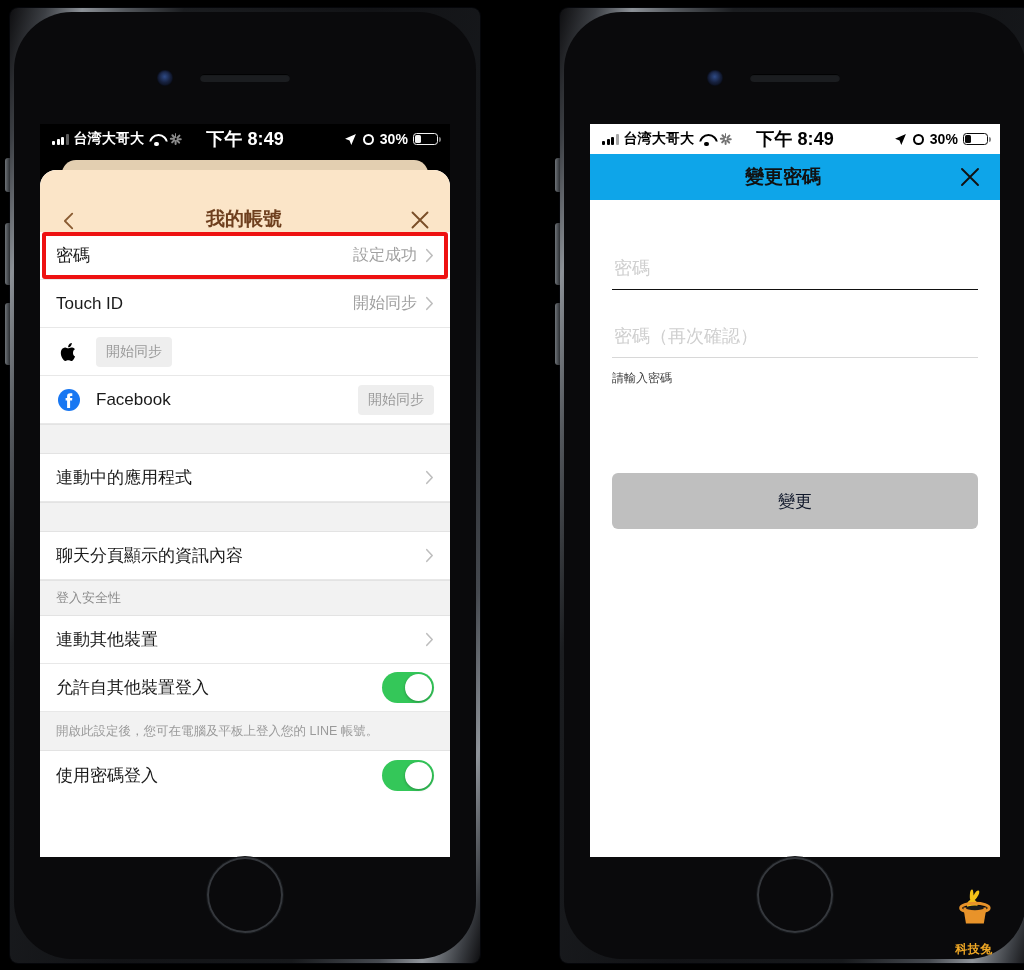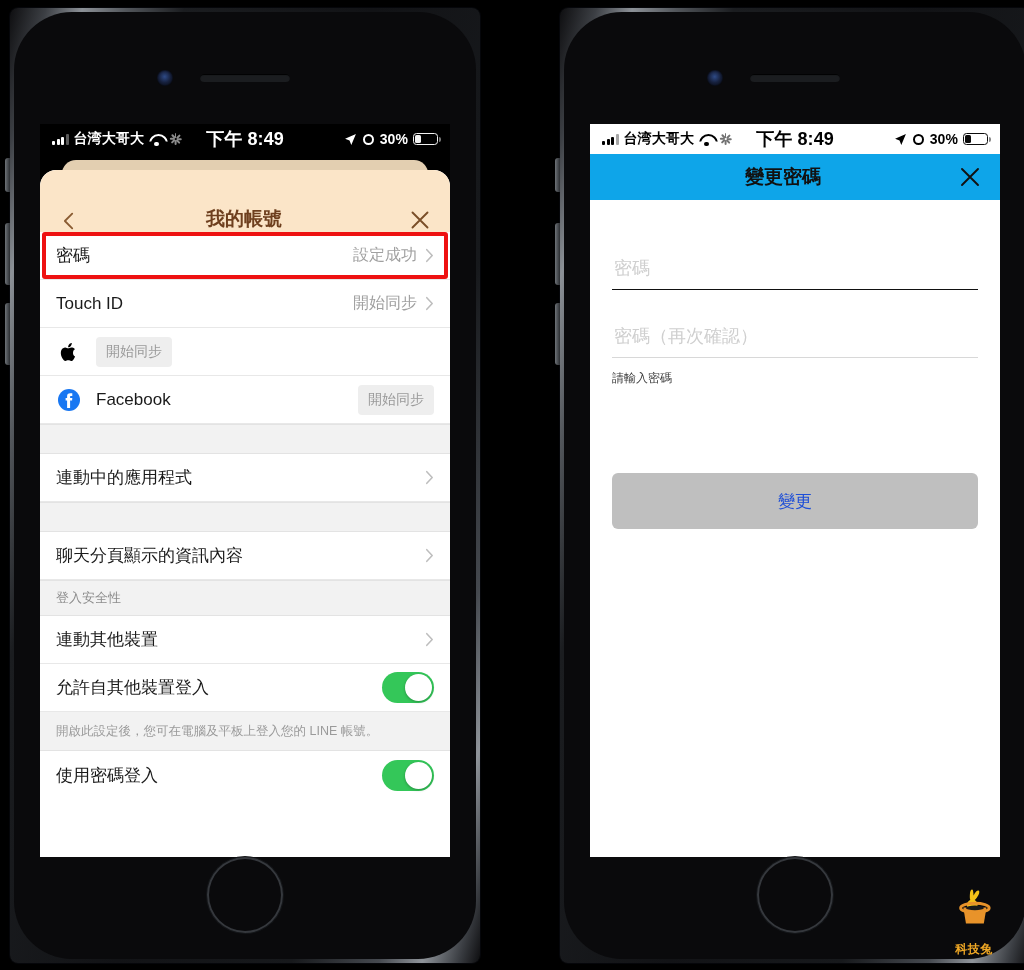--- a/index.html
+++ b/index.html
@@ -129,21 +129,21 @@
   .cp-header { height: 46px; display: flex; align-items: center; padding: 0 18px; background: #0ea5e9; }
   .cp-title { flex: 1; text-align: center; font-size: 19px; font-weight: bold; color: #111; }
   .cp-body { padding: 22px 22px 0; }
   .field { border-bottom: 1px solid #111; padding: 14px 2px 10px; margin-top: 22px; }
   .field.light { border-bottom-color: #d8d8d8; }
   .field input { border: none; outline: none; width: 100%; font-size: 18px; color: #111;
                  background: transparent; font-family: inherit; }
   .field input::placeholder { color: #cfcfcf; }
   .hint { margin-top: 12px; font-size: 12px; color: #3a3a3a; }
   .submit { margin: 86px 0 0; width: 100%; height: 56px; border: none; border-radius: 6px;
-            background: #bfbfbf; color: #1d4ed8; font-size: 17px;
+            background: #bfbfbf; color: #0f172a; font-size: 17px;
             font-family: inherit; }
 
   
   .watermark { position: absolute; right: 14px; bottom: 12px; width: 72px; text-align: center; }
   .wm-label { font-size: 12px; font-weight: bold; color: #f0a825; margin-top: 1px;
               letter-spacing: .5px; }
 </style>
 </head>
 <body>
 

